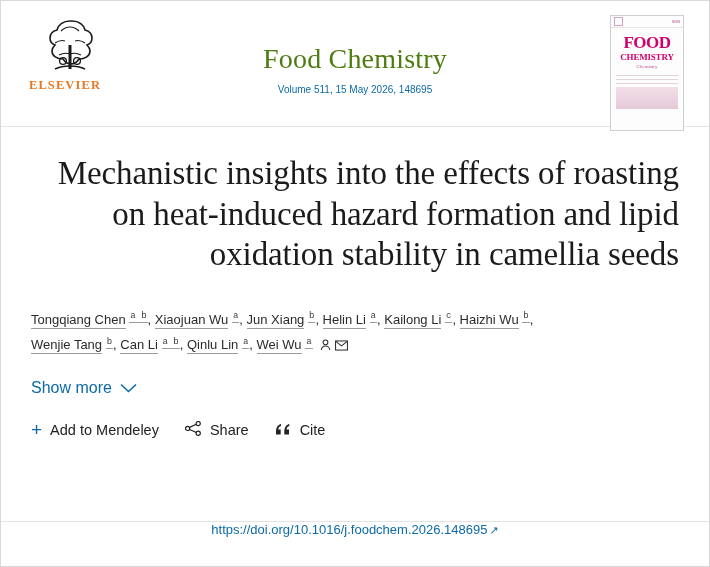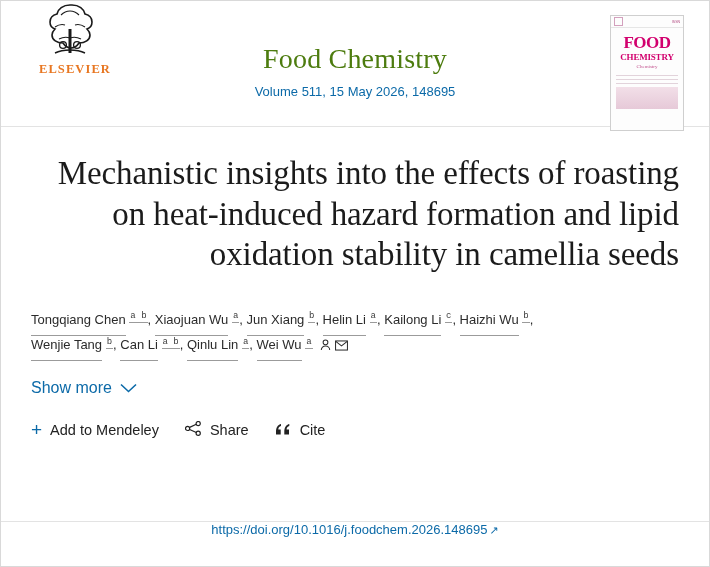--- a/index.html
+++ b/index.html
@@ -26,23 +26,23 @@
   
   .journal-header {
     position: relative;
     height: 126px;
     border-bottom: 1px solid #e3e3e3;
     box-sizing: border-box;
   }
   .elsevier-logo {
     position: absolute;
     left: 28px;
-    top: 0;
+    top: 16px;
     width: 82px;
-    text-align: right;
+    text-align: left;
   }
   .elsevier-tree {
     display: block;
     margin: 0 auto;
   }
   .elsevier-word {
     margin-top: 1px;
     font-family: "Liberation Serif", serif;
     font-size: 12.5px;
     letter-spacing: 1.1px;
@@ -57,21 +57,21 @@
     text-align: center;
   }
   .journal-title {
     font-family: "Liberation Serif", serif;
     font-size: 28px;
     color: #4d7c0f;
     letter-spacing: 0.2px;
   }
   .journal-issue {
     margin-top: 9px;
-    font-size: 13px;
+    font-size: 10px;
     color: #0c6aa8;
   }
   .cover-thumb {
     position: absolute;
     right: 25px;
     top: 14px;
     width: 74px;
     height: 116px;
     border: 1px solid #cfcfcf;
     background: #fdfdfd;
@@ -147,21 +147,21 @@
   .authors {
     font-size: 13px;
     line-height: 1.95;
     color: #2b2b2b;
   }
   .author {
     white-space: nowrap;
   }
   .author .name {
     border-bottom: 1px solid #9b9b9b;
-    padding-bottom: 8px;
+    padding-bottom: 1px;
   }
   .author sup {
     font-size: 9px;
     vertical-align: super;
     color: #3c3c3c;
     border-bottom: 1px solid #9b9b9b;
     padding: 0 1px 1px 1px;
     font-family: Liberation Mono, monospace;
   }
   .author-sep { color: #2b2b2b; }

